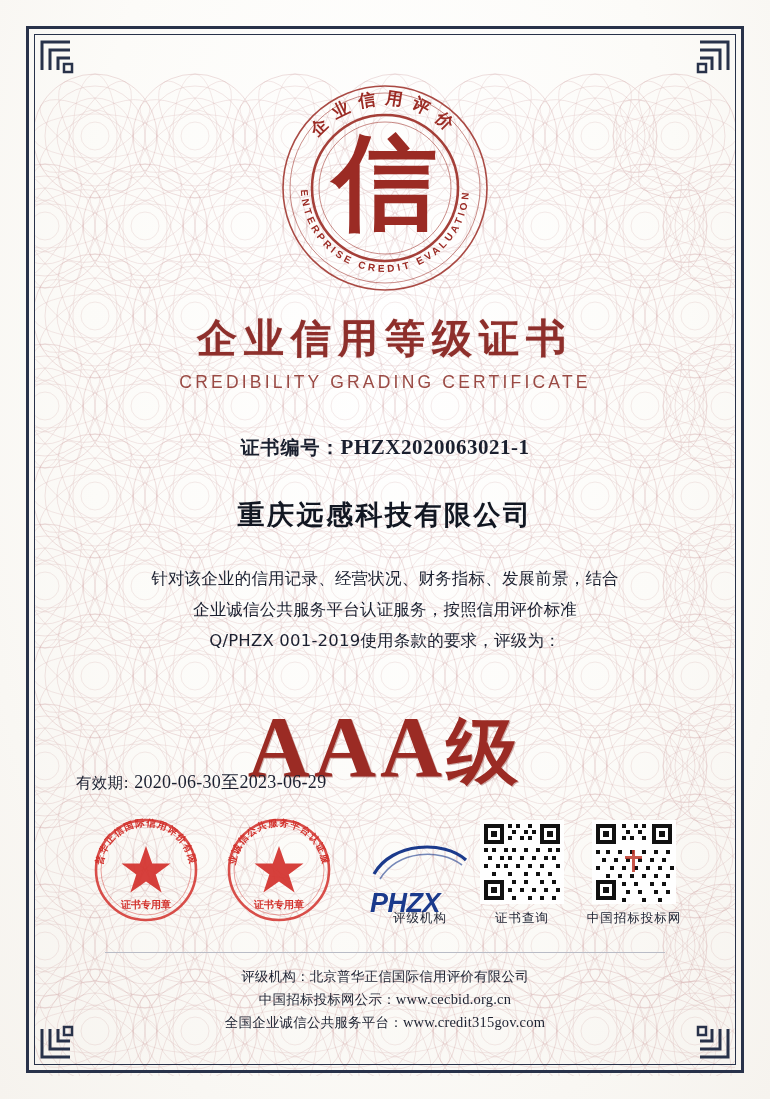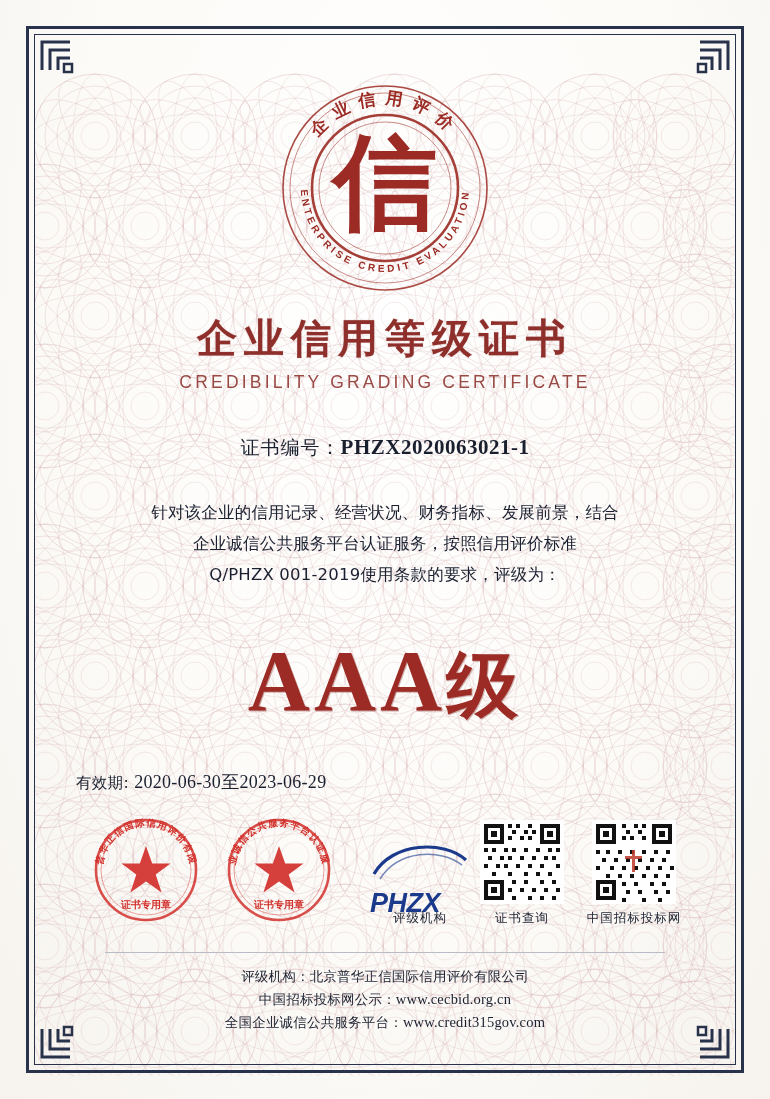--- a/index.html
+++ b/index.html
@@ -98,21 +98,21 @@
   }
   .cert-no {
     font-family: "Liberation Serif", serif;
     font-size: 21px;
     color: #1a1f2e;
     letter-spacing: 1px;
     margin: 0 0 36px 0;
   }
   .cert-no .lbl {
     font-family: "DejaVu Sans", sans-serif;
-    font-weight: normal;
+    font-weight: bold;
     font-size: 19px;
   }
   .cert-no .val {
     font-weight: bold;
     letter-spacing: 0.5px;
   }
   .company {
     font-family: "DejaVu Sans", sans-serif;
     font-weight: bold;
     font-size: 27px;
@@ -425,20 +425,21 @@
   </div>
 
   <div class="content">
     <h1 class="title-cn">企业信用等级证书</h1>
     <div class="title-en">CREDIBILITY GRADING CERTIFICATE</div>
 
     <div class="cert-no">
       <span class="lbl">证书编号：</span><span class="val">PHZX2020063021-1</span>
     </div>
 
+    <div class="company">重庆远感科技有限公司</div>
 
     <div class="statement">
       <div>针对该企业的信用记录、经营状况、财务指标、发展前景，结合</div>
       <div>企业诚信公共服务平台认证服务，按照信用评价标准</div>
       <div>Q/PHZX 001-2019使用条款的要求，评级为：</div>
     </div>
 
     <div class="grade"><span>AAA</span><span class="cn">级</span></div>
   </div>
 

